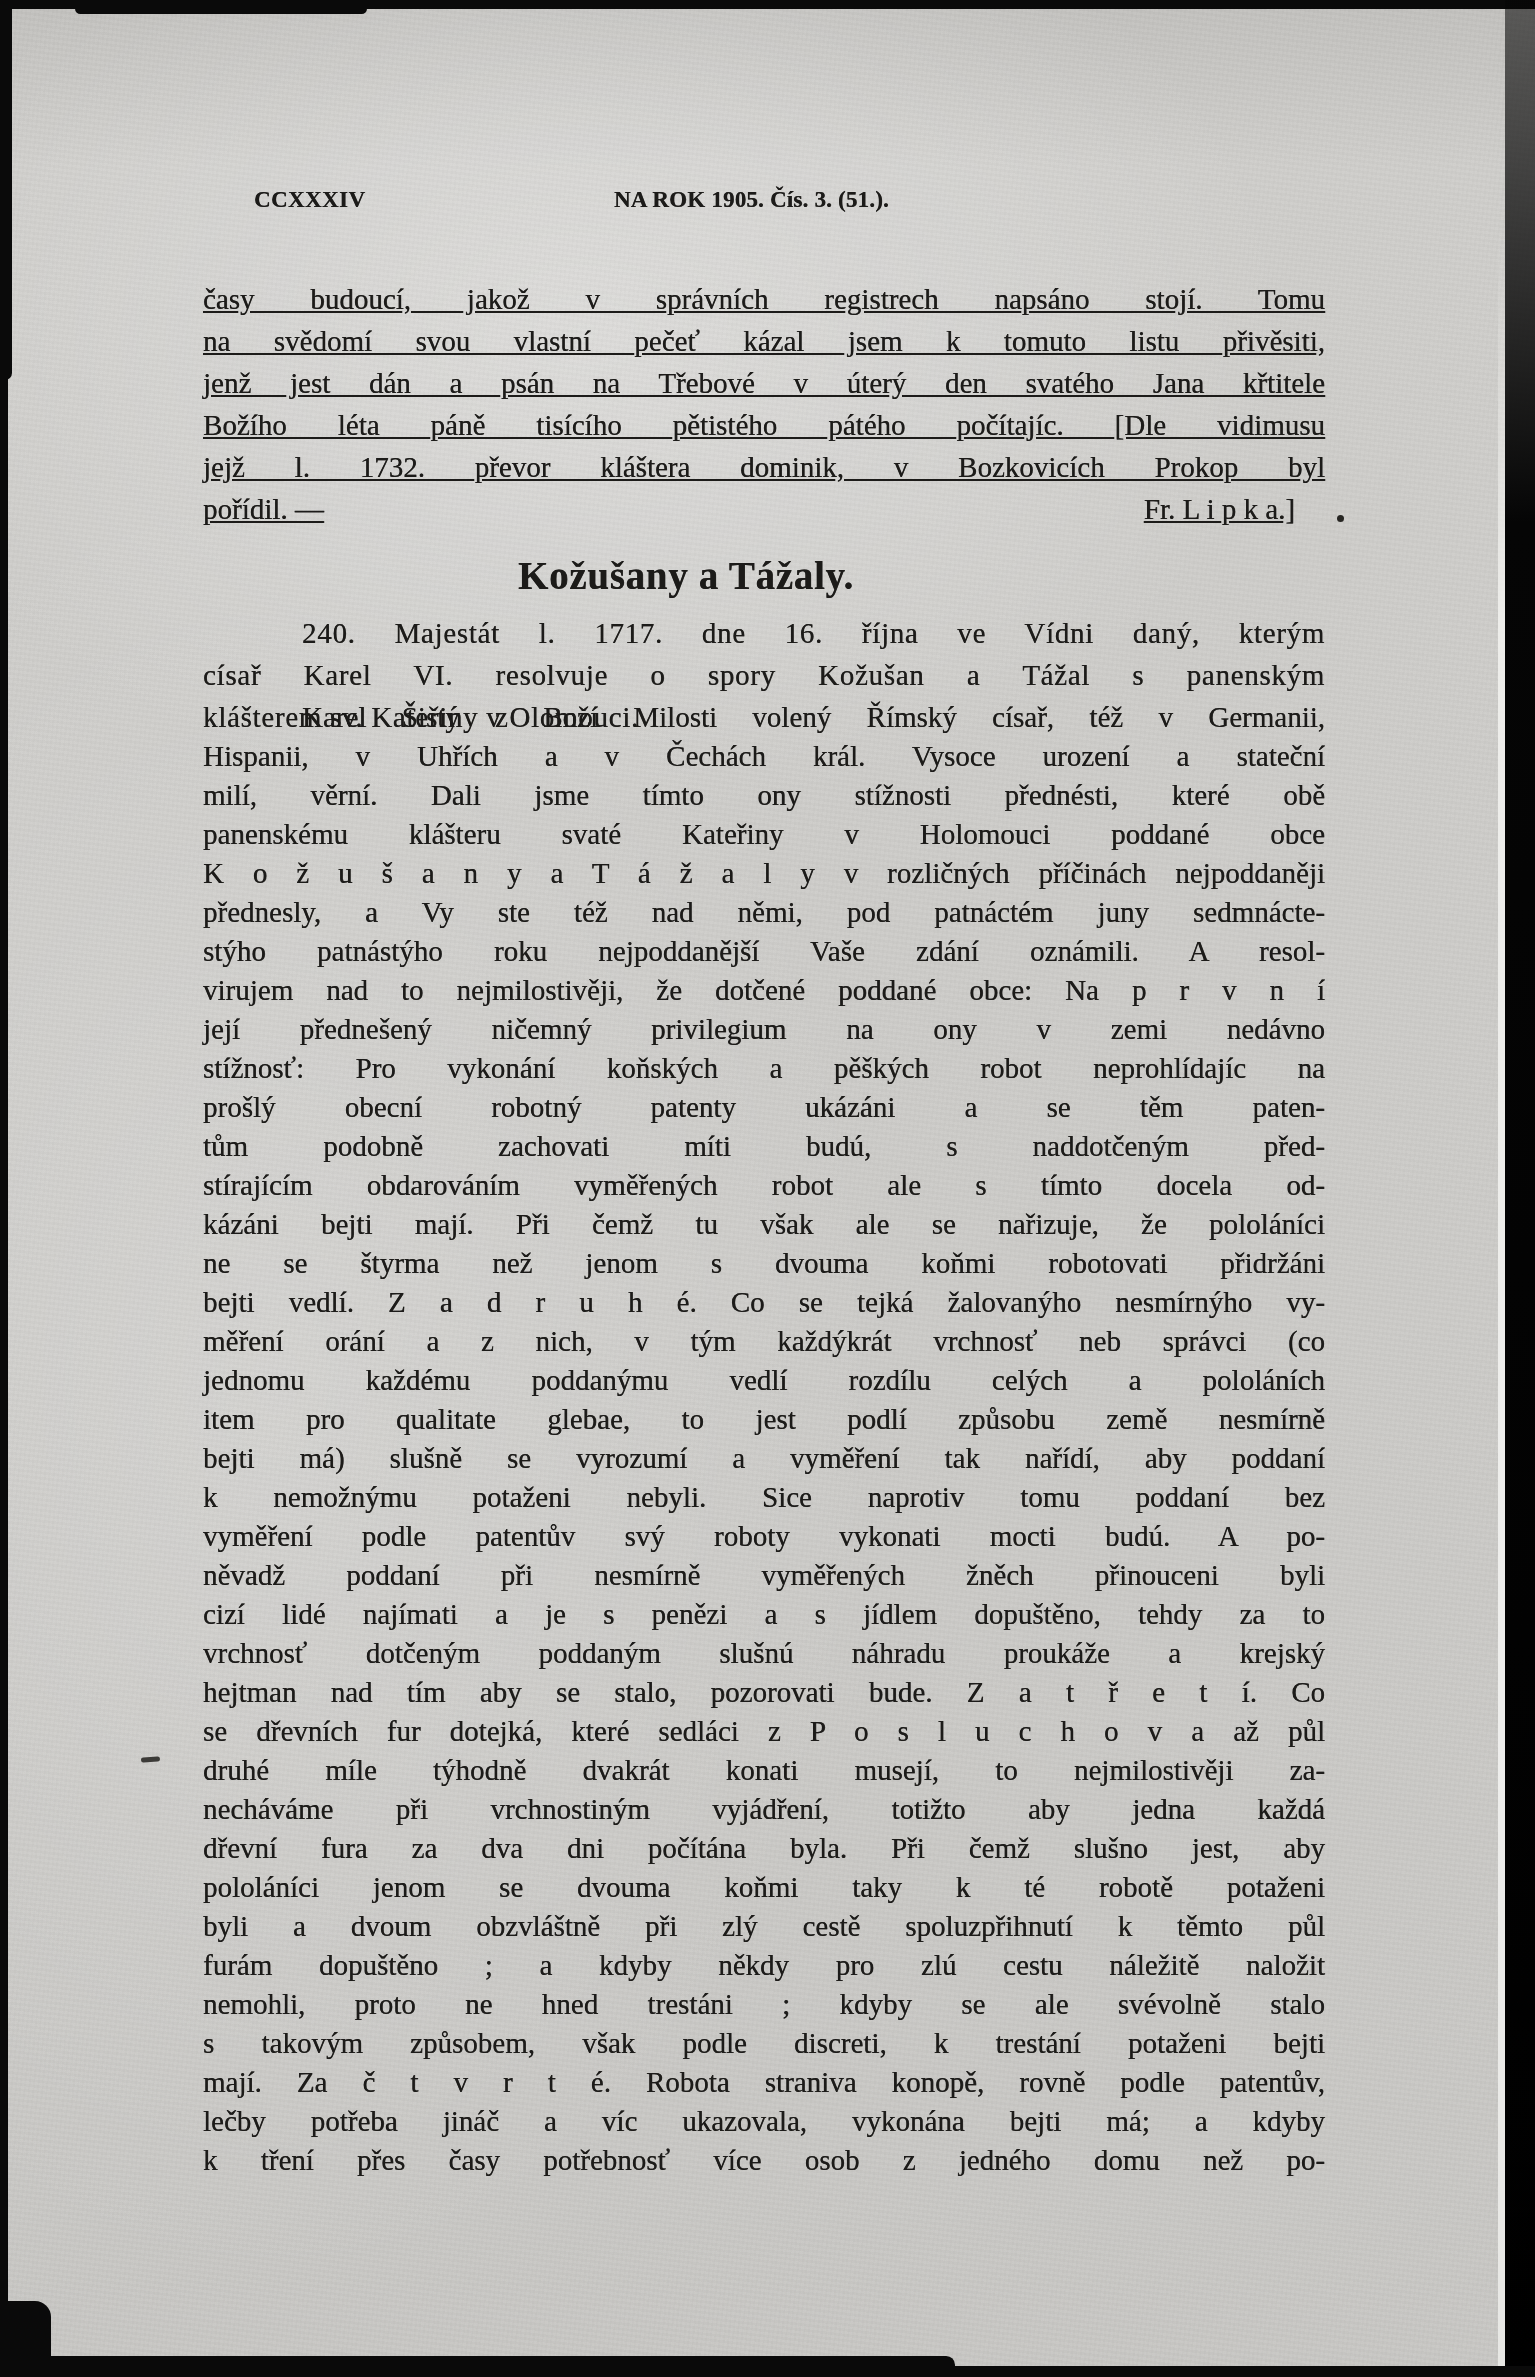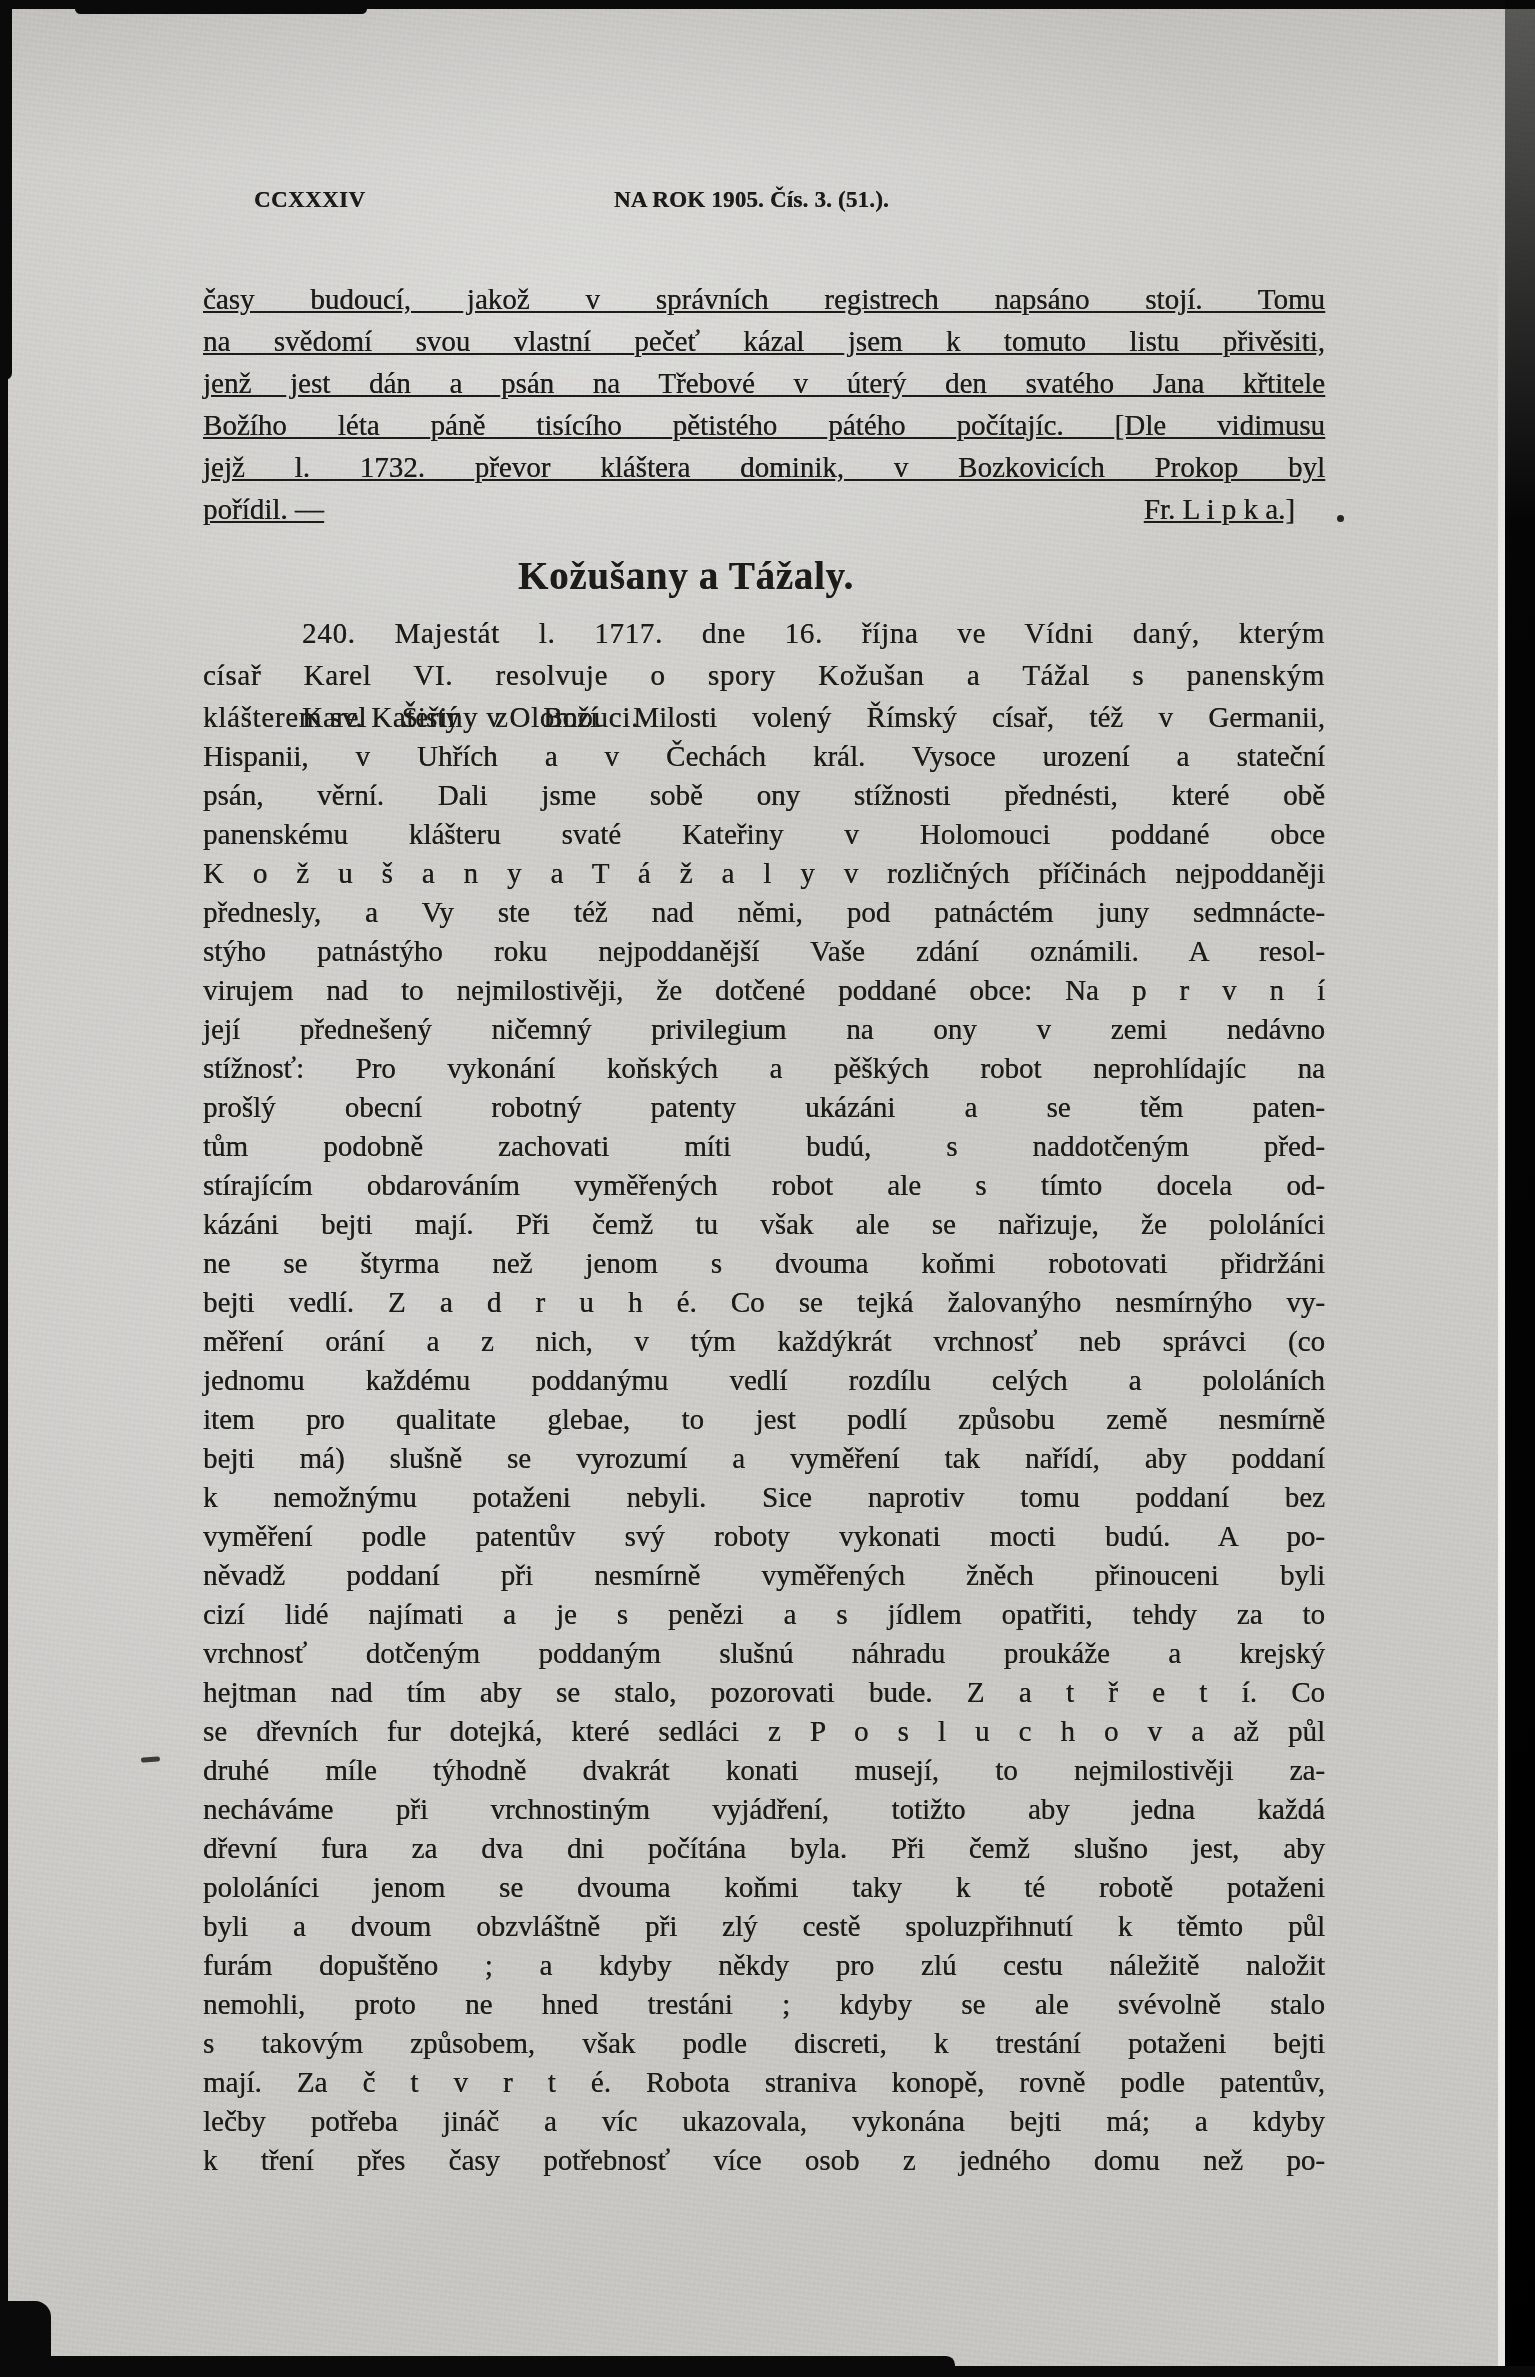--- a/index.html
+++ b/index.html
@@ -98,42 +98,42 @@
 
 <div class="textblock regest ink">
   <div class="line">240. Majestát l. 1717. dne 16. října ve Vídni daný, kterým</div>
     <div class="line">císař Karel VI. resolvuje o spory Kožušan a Tážal s panenským</div>
     <div class="line">klášterem sv. Kateřiny v Olomouci.</div>
 </div>
 
 <div class="textblock body-par ink">
   <div class="line">Karel Šistý z Boží Milosti volený Římský císař, též v Germanii,</div>
     <div class="line">Hispanii, v Uhřích a v Čechách král. Vysoce urození a stateční</div>
-    <div class="line">psán, věrní. Dali jsme sobě ony stížnosti přednésti, které obě</div>
+    <div class="line">milí, věrní. Dali jsme tímto ony stížnosti přednésti, které obě</div>
     <div class="line">panenskému klášteru svaté Kateřiny v Holomouci poddané obce</div>
     <div class="line">K o ž u š a n y a T á ž a l y v rozličných příčinách nejpoddaněji</div>
     <div class="line">přednesly, a Vy ste též nad němi, pod patnáctém juny sedmnácte-</div>
     <div class="line">stýho patnástýho roku nejpoddanější Vaše zdání oznámili. A resol-</div>
     <div class="line">virujem nad to nejmilostivěji, že dotčené poddané obce: Na p r v n í</div>
     <div class="line">její přednešený ničemný privilegium na ony v zemi nedávno</div>
     <div class="line">stížnosť: Pro vykonání koňských a pěškých robot neprohlídajíc na</div>
     <div class="line">prošlý obecní robotný patenty ukázáni a se těm paten-</div>
     <div class="line">tům podobně zachovati míti budú, s naddotčeným před-</div>
     <div class="line">stírajícím obdarováním vyměřených robot ale s tímto docela od-</div>
     <div class="line">kázáni bejti mají. Při čemž tu však ale se nařizuje, že pololáníci</div>
     <div class="line">ne se štyrma než jenom s dvouma koňmi robotovati přidržáni</div>
     <div class="line">bejti vedlí. Z a d r u h é. Co se tejká žalovanýho nesmírnýho vy-</div>
     <div class="line">měření orání a z nich, v tým každýkrát vrchnosť neb správci (co</div>
     <div class="line">jednomu každému poddanýmu vedlí rozdílu celých a pololáních</div>
     <div class="line">item pro qualitate glebae, to jest podlí způsobu země nesmírně</div>
     <div class="line">bejti má) slušně se vyrozumí a vyměření tak nařídí, aby poddaní</div>
     <div class="line">k nemožnýmu potaženi nebyli. Sice naprotiv tomu poddaní bez</div>
     <div class="line">vyměření podle patentův svý roboty vykonati mocti budú. A po-</div>
     <div class="line">něvadž poddaní při nesmírně vyměřených žněch přinouceni byli</div>
-    <div class="line">cizí lidé najímati a je s penězi a s jídlem opatřiti, tehdy za to</div>
+    <div class="line">cizí lidé najímati a je s penězi a s jídlem dopuštěno, tehdy za to</div>
     <div class="line">vrchnosť dotčeným poddaným slušnú náhradu proukáže a krejský</div>
     <div class="line">hejtman nad tím aby se stalo, pozorovati bude. Z a t ř e t í. Co</div>
     <div class="line">se dřevních fur dotejká, které sedláci z P o s l u c h o v a až půl</div>
     <div class="line">druhé míle týhodně dvakrát konati musejí, to nejmilostivěji za-</div>
     <div class="line">necháváme při vrchnostiným vyjádření, totižto aby jedna každá</div>
     <div class="line">dřevní fura za dva dni počítána byla. Při čemž slušno jest, aby</div>
     <div class="line">pololáníci jenom se dvouma koňmi taky k té robotě potaženi</div>
     <div class="line">byli a dvoum obzvláštně při zlý cestě spoluzpřihnutí k těmto půl</div>
     <div class="line">furám dopuštěno ; a kdyby někdy pro zlú cestu náležitě naložit</div>
     <div class="line">nemohli, proto ne hned trestáni ; kdyby se ale svévolně stalo</div>

